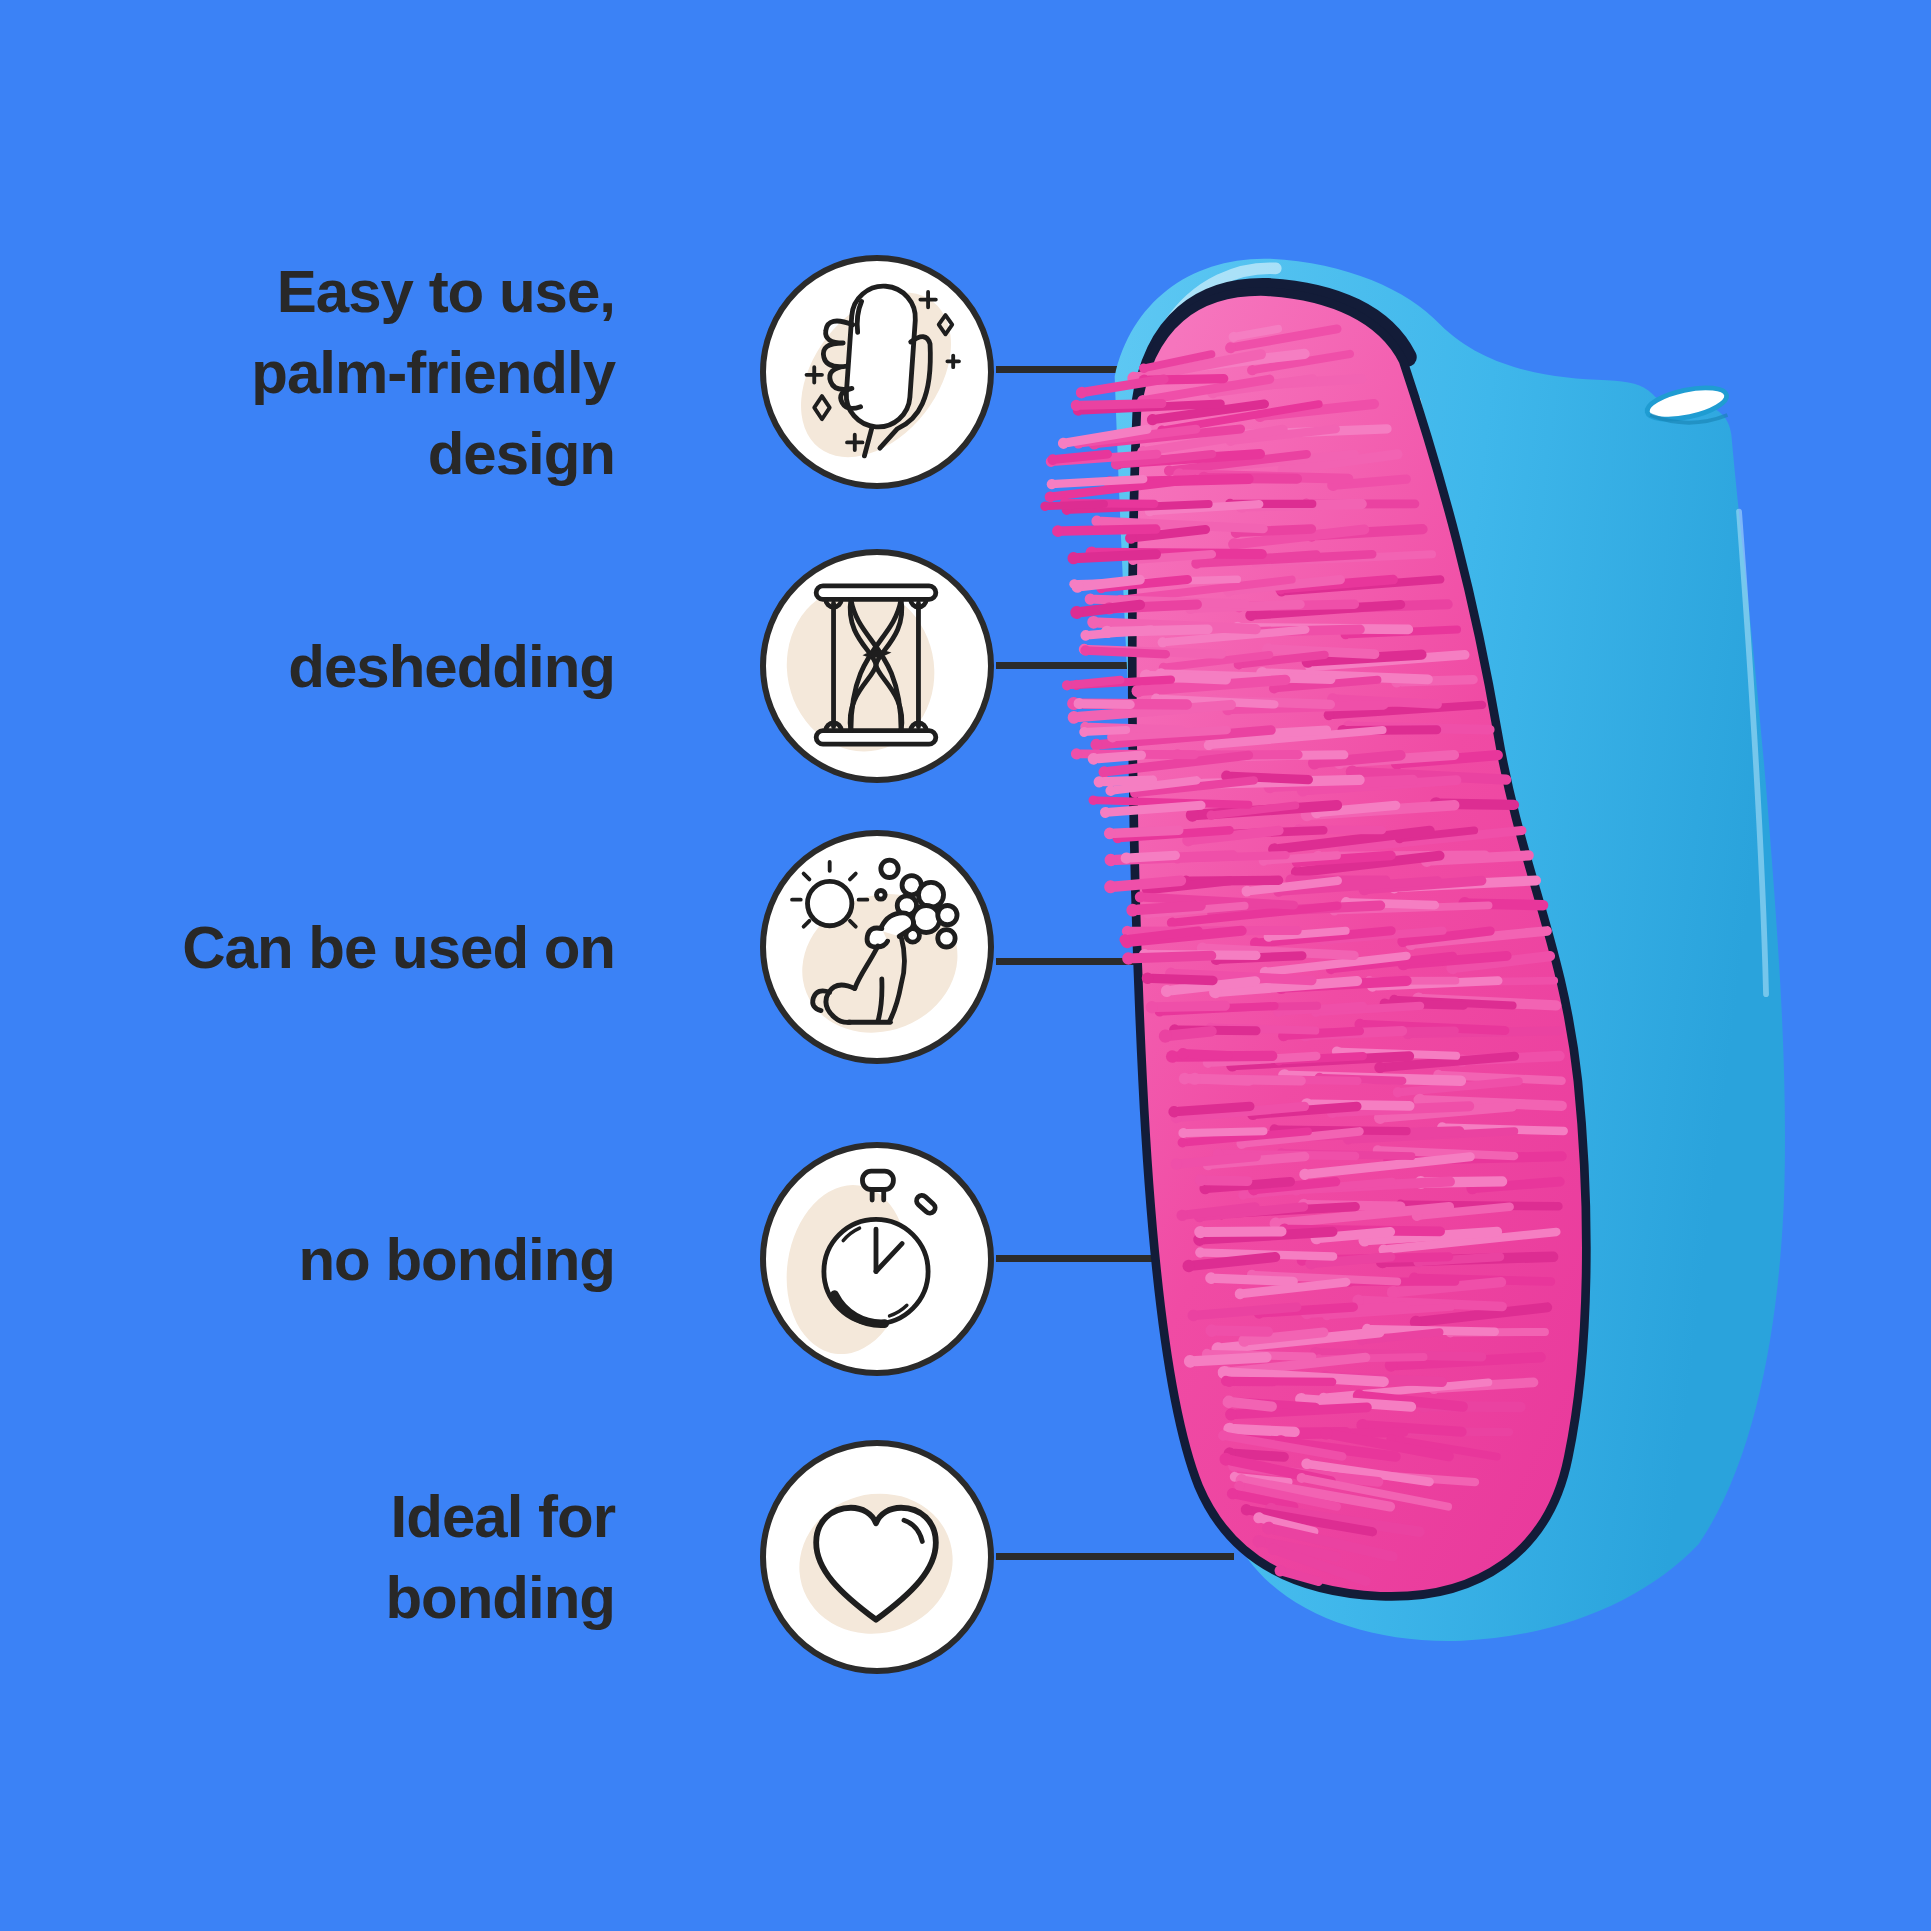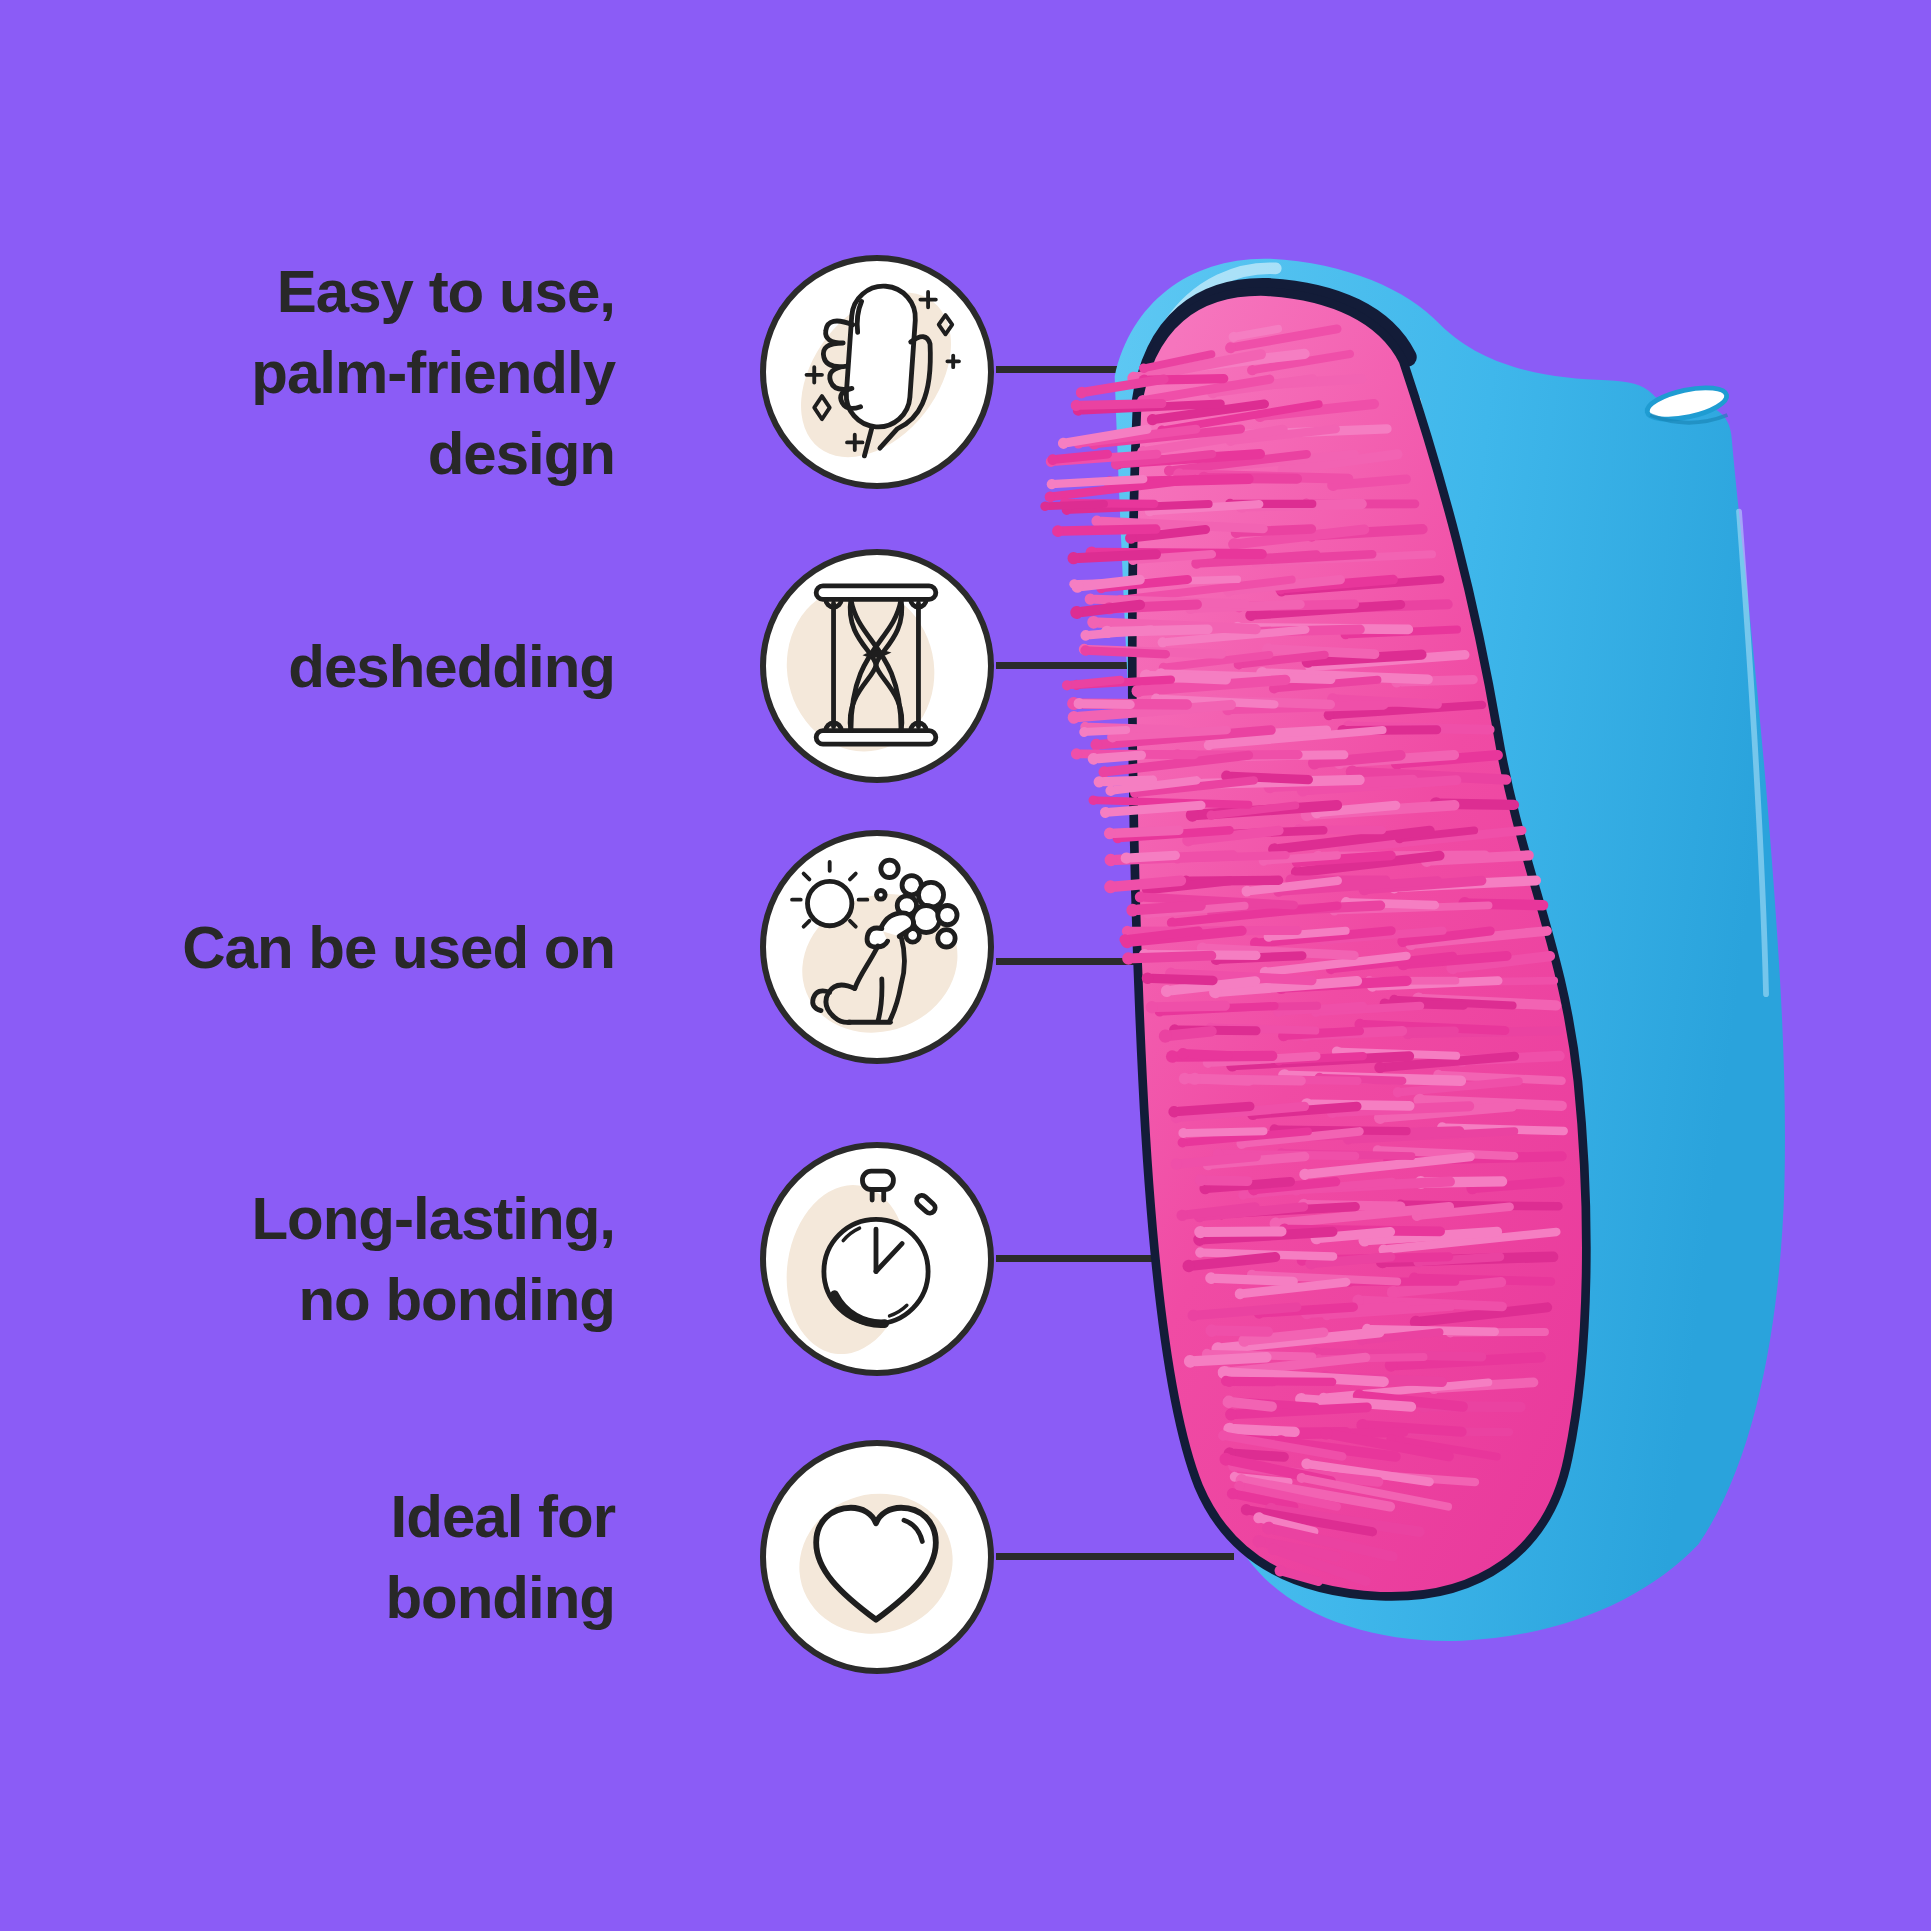--- a/index.html
+++ b/index.html
@@ -1,17 +1,17 @@
 <!DOCTYPE html>
 <html><head>
 <meta charset="utf-8">
 <style>
   html,body{margin:0;padding:0;background:#ffffff;width:1931px;height:1931px;overflow:hidden;
             font-family:"Liberation Sans", sans-serif;}
-  .canvas{position:absolute;left:0;top:0;width:1931px;height:1931px;background:#8b5cf6;}
+  .canvas{position:absolute;left:0;top:0;width:1931px;height:1931px;background:#3b82f6;}
 
   
   .feature{position:absolute;left:145px;width:849px;height:234px;display:flex;align-items:center;}
   .feature-text{width:470px;display:flex;flex-direction:column;align-items:flex-end;
                 color:#282828;font-size:60px;font-weight:bold;line-height:81px;letter-spacing:-1px;}
   .feature-text .line{white-space:nowrap;}
   .icon-circle{margin-left:145px;width:234px;height:234px;box-sizing:border-box;
                border:6.8px solid #2b2b2b;border-radius:50%;background:#fff;position:relative;
                overflow:hidden;flex:0 0 auto;}
   .icon-circle svg{position:absolute;left:0;top:0;width:220px;height:220px;}
@@ -96,21 +96,20 @@
         <path d="M66 162 q-13 -5 -17 6 q-3 10 8 13"></path>
         <path d="M140 104 q7 26 0 50 q-4 22 -12 38"></path>
         <path d="M120 148 q1 26 -4 44"></path>
         <path d="M85 193 h44"></path>
       </svg>
     </div>
   </div>
 
   <div class="feature" style="top:1142px">
     <div class="feature-text">
-      <span class="line">Long-lasting,</span>
       <span class="line">no bonding</span>
     </div>
     <div class="icon-circle">
       <svg viewBox="0 0 228 228" fill="none" stroke="#1e1e1e" stroke-width="5" stroke-linecap="round" stroke-linejoin="round">
         <ellipse cx="84" cy="126" rx="62" ry="88" fill="#f4e8da" stroke="none" transform="rotate(8 84 126)"></ellipse>
         <rect x="100" y="24" width="32" height="19" rx="9" fill="#fff"></rect>
         <path d="M110 43 v11 M122 43 v11"></path>
         <rect x="155" y="53" width="22" height="11" rx="5.5" fill="#fff" transform="rotate(42 166 58)"></rect>
         <circle cx="114" cy="128" r="54" fill="#fff"></circle>
         <path d="M71 152 a54 54 0 0 0 52 30" stroke-width="9"></path>

